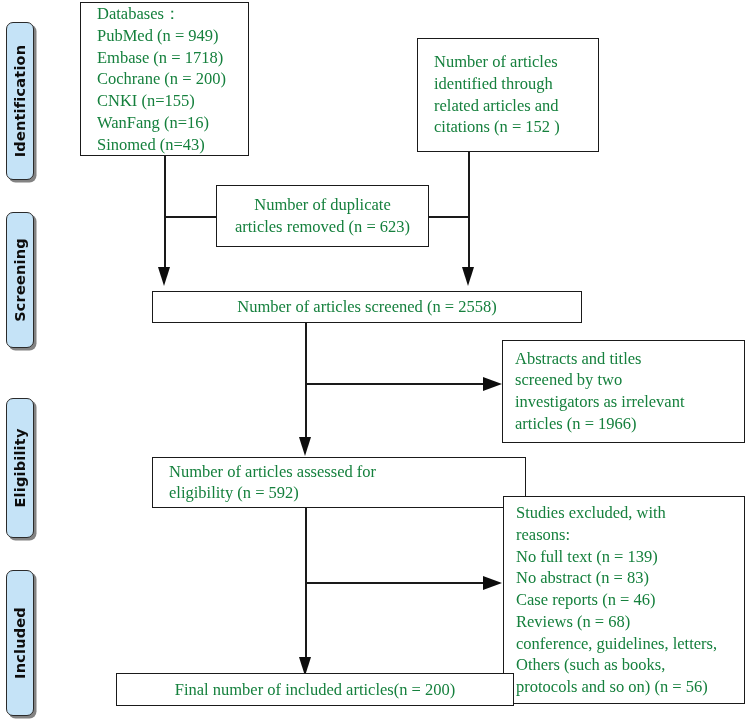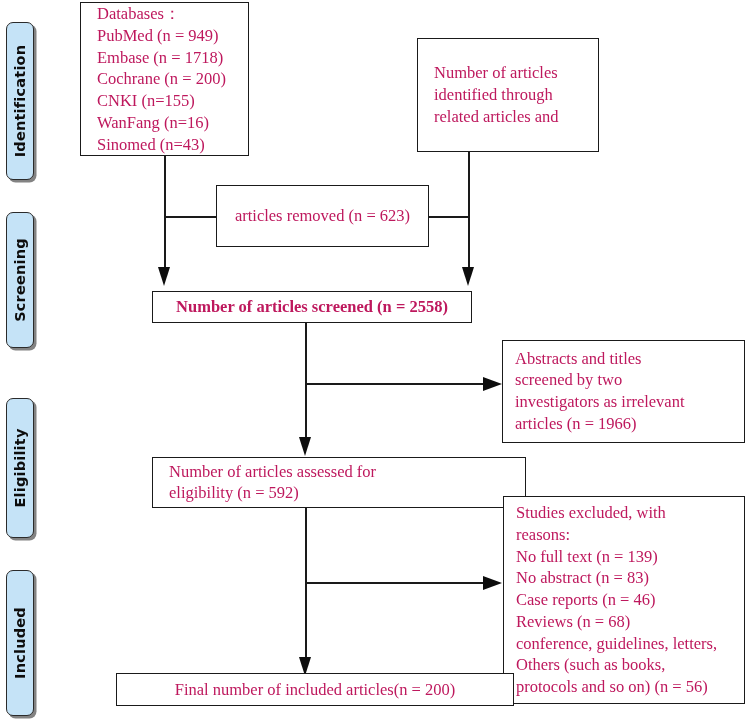--- a/index.html
+++ b/index.html
@@ -37,21 +37,21 @@
     white-space: nowrap;
     transform: rotate(-90deg);
   }
 
   
   .box {
     position: absolute;
     box-sizing: border-box;
     background: #ffffff;
     border: 1.5px solid #1a1a1a;
-    color: #be185d;
+    color: #15803d;
     font-size: 16.5px;
     line-height: 1.32;
   }
   .box .inner {
     position: absolute;
     top: 50%;
     left: 0;
     right: 0;
     transform: translateY(-50%);
   }
@@ -138,30 +138,32 @@
       <span class="line">WanFang (n=16)</span>
       <span class="line">Sinomed (n=43)</span>
     </div>
   </div>
 
   <div class="box pad-left" style="left:373px; top:38px; width:182px; height:114px;margin-left:44px;">
     <div class="inner">
       <span class="line">Number of articles</span>
       <span class="line">identified through</span>
       <span class="line">related articles and</span>
+      <span class="line">citations (n = 152 )</span>
     </div>
   </div>
 
   <div class="box centered" style="left:216px; top:185px; width:213px; height:62px;">
     <div class="inner">
+      <span class="line">Number of duplicate</span>
       <span class="line">articles removed (n = 623)</span>
     </div>
   </div>
 
-  <div class="box centered" style="left:152px; top:291px; width:320px; height:32px;font-weight:bold;">
+  <div class="box centered" style="left:152px; top:291px; width:430px; height:32px;">
     <div class="inner">
       <span class="line">Number of articles screened (n = 2558)</span>
     </div>
   </div>
 
   <div class="box pad-left-sm" style="left:502px; top:340px; width:243px; height:103px;padding-left:47px;">
     <div class="inner">
       <span class="line">Abstracts and titles</span>
       <span class="line">screened by two</span>
       <span class="line">investigators as irrelevant</span>

